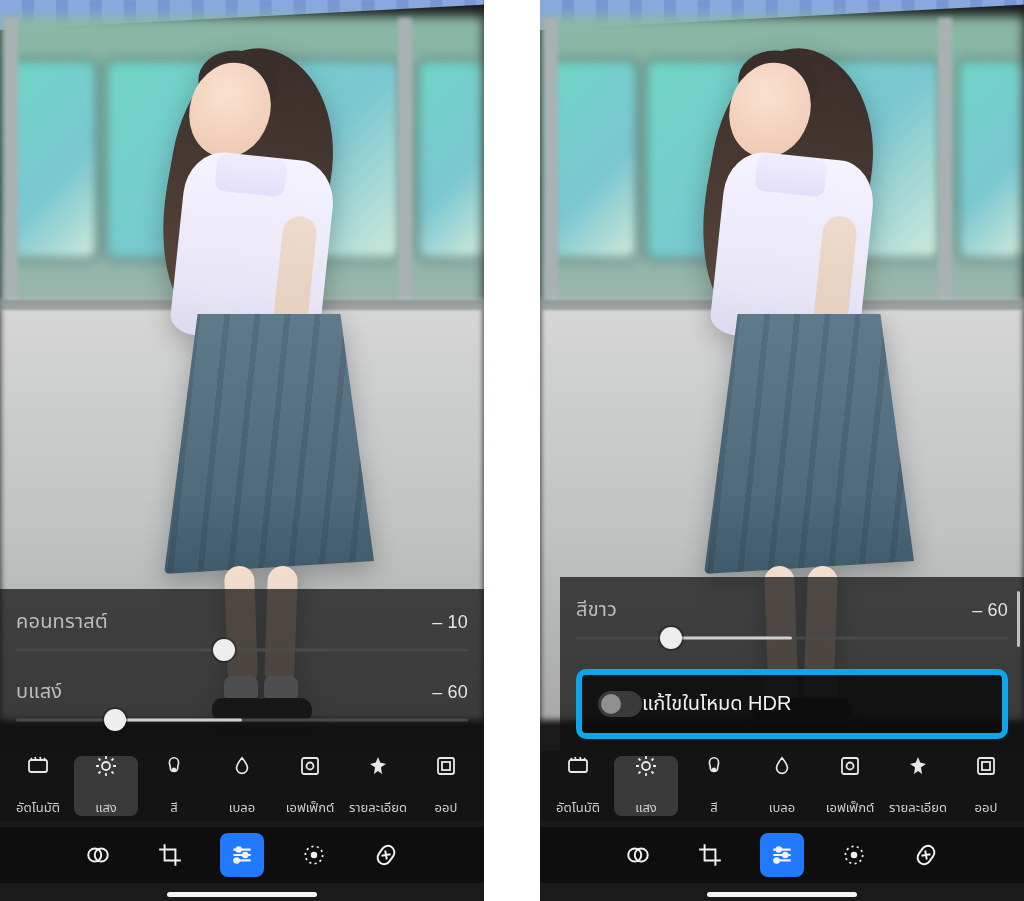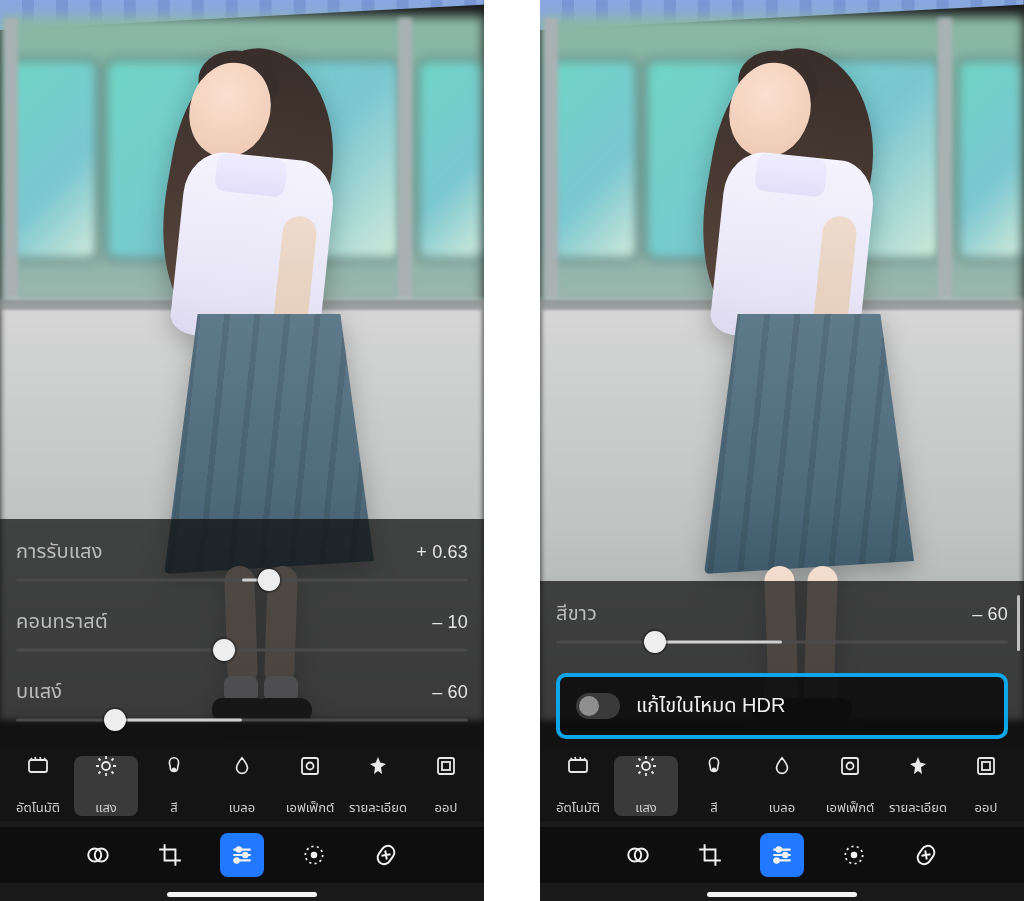--- a/index.html
+++ b/index.html
@@ -87,22 +87,22 @@
   .track-fill-left{position:absolute;top:50%;height:3px;transform:translateY(-50%);
     background:#cfcfcf;border-radius:2px;}
   .track-fill-right{position:absolute;top:50%;height:3px;transform:translateY(-50%);
     background:#cfcfcf;border-radius:2px;}
   .thumb{position:absolute;top:50%;width:22px;height:22px;border-radius:50%;
     background:var(--thumb);transform:translate(-50%,-50%);box-shadow:0 0 0 2px rgba(0,0,0,.25);}
   .scrollbar{position:absolute;right:4px;top:14px;bottom:14px;width:3px;background:transparent;}
   .scrollbar .sbar{position:absolute;left:0;right:0;top:0;height:56px;background:#c0c0c0;border-radius:2px;}
 
   
-  .hdr-card{margin-top:12px;border:4px solid #0ea5e9;border-radius:10px;background:rgba(12,12,12,0.85);
-    display:flex;align-items:center;gap:16px;padding:14px 16px;}
+  .hdr-card{margin-top:12px;border:6px solid #0ea5e9;border-radius:10px;background:rgba(12,12,12,0.85);
+    display:flex;align-items:center;padding:14px 16px;}
   .switch{position:relative;width:44px;height:26px;border-radius:14px;background:#3a3a3a;flex:0 0 auto;}
   .switch .knob{position:absolute;left:3px;top:3px;width:20px;height:20px;border-radius:50%;background:#8f8f8f;}
   .hdr-label{color:#f0f0f0;font-size:20px;}
 
   
   .tabs{position:absolute;left:0;right:0;bottom:80px;height:70px;background:#141414;
     display:flex;align-items:center;justify-content:space-between;padding:0 6px;box-sizing:border-box;}
   .tab{flex:0 0 auto;width:64px;height:60px;border-radius:8px;display:flex;flex-direction:column;
     align-items:center;justify-content:center;color:#ddd;gap:20px;}
   .tab.active{background:var(--tab-active);text-align:right;}
@@ -148,31 +148,20 @@
         <div class="sock s1"></div>
           <div class="sock s2"></div>
         <div class="shoe sh1"></div>
           <div class="shoe sh2"></div>
       </div>
     </div>
 
     <div class="overlay" style="bottom:150px;">
       <div class="slider-row">
         <div class="slider-head">
-          <span>การรับแสง</span>
-          <span class="val">+ 0.63</span>
-        </div>
-        <div class="slider">
-          <div class="track"></div>
-            <div class="track-fill-left" style="left: 50%; width: 6%;"></div>
-            <div class="thumb" style="left: 56%;"></div>
-        </div>
-      </div>
-      <div class="slider-row">
-        <div class="slider-head">
           <span>คอนทราสต์</span>
           <span class="val">– 10</span>
         </div>
         <div class="slider">
           <div class="track"></div>
             <div class="track-fill-left" style="left: 50%; width: 0%;"></div>
             <div class="thumb" style="left: 46%;"></div>
         </div>
       </div>
       <div class="slider-row">
@@ -319,21 +308,21 @@
         <div class="skirt"></div>
         <div class="leg l1"></div>
           <div class="leg l2"></div>
         <div class="sock s1"></div>
           <div class="sock s2"></div>
         <div class="shoe sh1"></div>
           <div class="shoe sh2"></div>
       </div>
     </div>
 
-    <div class="overlay" style="bottom:150px;">
+    <div class="overlay" style="bottom:150px;margin-left:20px;">
       <div class="slider-row">
         <div class="slider-head">
           <span>สีขาว</span>
           <span class="val">– 60</span>
         </div>
         <div class="slider">
           <div class="track"></div>
             <div class="track-fill-right" style="left: 22%; width: 28%;"></div>
             <div class="thumb" style="left: 22%;"></div>
         </div>

